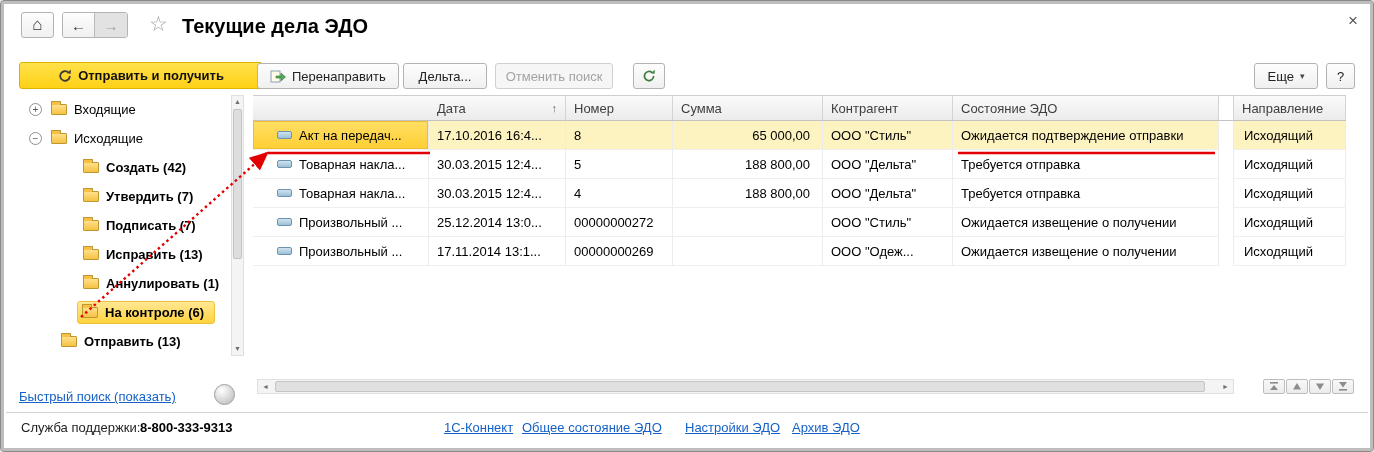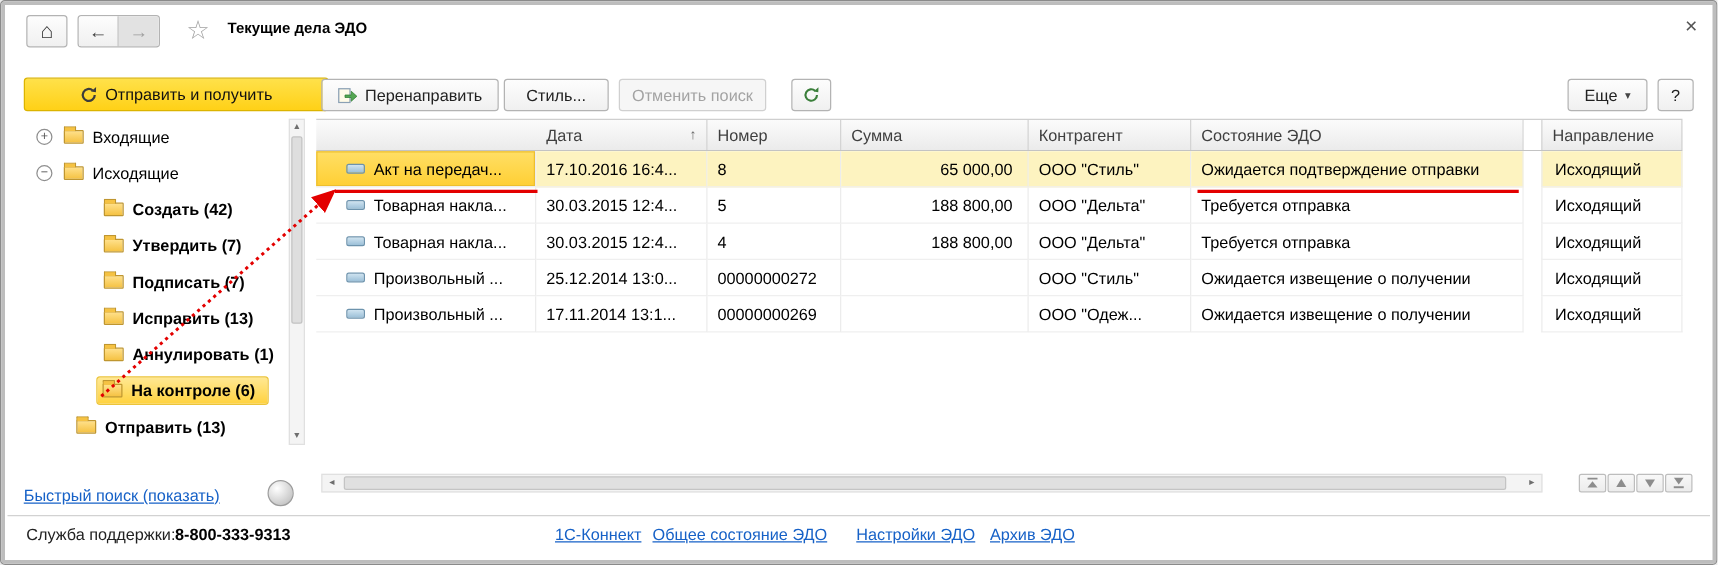--- a/index.html
+++ b/index.html
@@ -11,25 +11,25 @@
   .btn { position:absolute; display:flex; align-items:center; justify-content:center; gap:6px;
          height:26px; border:1px solid #b3b3b3; border-radius:3px;
          background:linear-gradient(#fdfdfd,#f0f0f0); font-size:13px; color:#222; cursor:default; white-space:nowrap; }
   .btn.disabled { color:#a3a3a3; border-color:#d0d0d0; background:#f6f6f6; }
   .home-btn { left:20px; top:11px; width:33px; font-size:17px; color:#333; }
   .nav-group { position:absolute; left:61px; top:11px; width:66px; height:26px; border:1px solid #b3b3b3; border-radius:3px; display:flex; overflow:hidden; }
   .nav-half { width:50%; display:flex; align-items:center; justify-content:center; font-size:15px; font-weight:bold; }
   .nav-back { background:linear-gradient(#fdfdfd,#f0f0f0); color:#3a3a3a; border-right:1px solid #b9b9b9; }
   .nav-fwd  { background:#e2e2e2; color:#9d9d9d; }
   .star { position:absolute; left:148px; top:11px; font-size:21px; color:#a3a3a3; }
-  .page-title { position:absolute; left:181px; top:14px; font-size:12px; font-weight:bold; color:#000; }
+  .page-title { position:absolute; left:181px; top:14px; font-size:20px; font-weight:bold; color:#000; }
   .close-x { position:absolute; right:15px; top:10px; font-size:17px; color:#555; }
 
   
-  .send-receive { left:18px; top:61px; width:244px; height:27px; font-weight:normal;
+  .send-receive { left:18px; top:61px; width:244px; height:27px; font-weight:bold;
                   background:linear-gradient(#ffe14a,#ffd117); border:1px solid #dcb400; color:#111; }
   .tree { position:absolute; left:18px; top:94px; width:208px; }
   .tree-item { display:flex; align-items:center; height:29px; cursor:default; }
   .tree-item.l1 { padding-left:64px; }
   .tree-item.l0b { padding-left:42px; }
   .expander { width:13px; height:13px; margin-left:10px; margin-right:9px; border:1px solid #8f8f8f; border-radius:50%;
               background:#fff; font-size:10px; line-height:11px; text-align:center; color:#555; flex:0 0 auto; }
   .folder { width:16px; height:11px; background:linear-gradient(#ffe08a,#f5c243); border:1px solid #bf9630; border-radius:1px; position:relative; flex:0 0 auto; }
   .folder::before { content:""; position:absolute; top:-4px; left:-1px; width:8px; height:3px; background:#f5c243; border:1px solid #bf9630; border-bottom:none; border-radius:1px 1px 0 0; }
   .tree-label { margin-left:7px; }
@@ -182,21 +182,21 @@
   <div class="round-btn"></div>
 
   <div class="btn tb-redirect">
     <svg width="16" height="14" viewBox="0 0 16 14">
       <rect x="1" y="2" width="9" height="11" fill="#fffbe8" stroke="#8aa0b4"></rect>
       <path d="M6 7 h5 V4 l4.5 4 -4.5 4 v-3 H6 Z" fill="#53a653" stroke="#2e7d32" stroke-width="0.6"></path>
     </svg>
     <span>Перенаправить</span>
   </div>
   <div class="btn tb-find">
-      <span>Стиль...</span>
+      <span>Дельта...</span>
     </div>
   <div class="btn tb-cancel disabled">
       <span>Отменить поиск</span>
     </div>
   <div class="btn tb-refresh">
     <svg width="14" height="14" viewBox="0 0 14 14">
         <path d="M11.6 7a4.6 4.6 0 1 1-1.5-3.4" fill="none" stroke="#3b7f3b" stroke-width="1.7"></path>
         <path d="M12.8 0.8 L12.6 4.8 L8.9 4.2 Z" fill="#3b7f3b"></path>
       </svg>
   </div>

